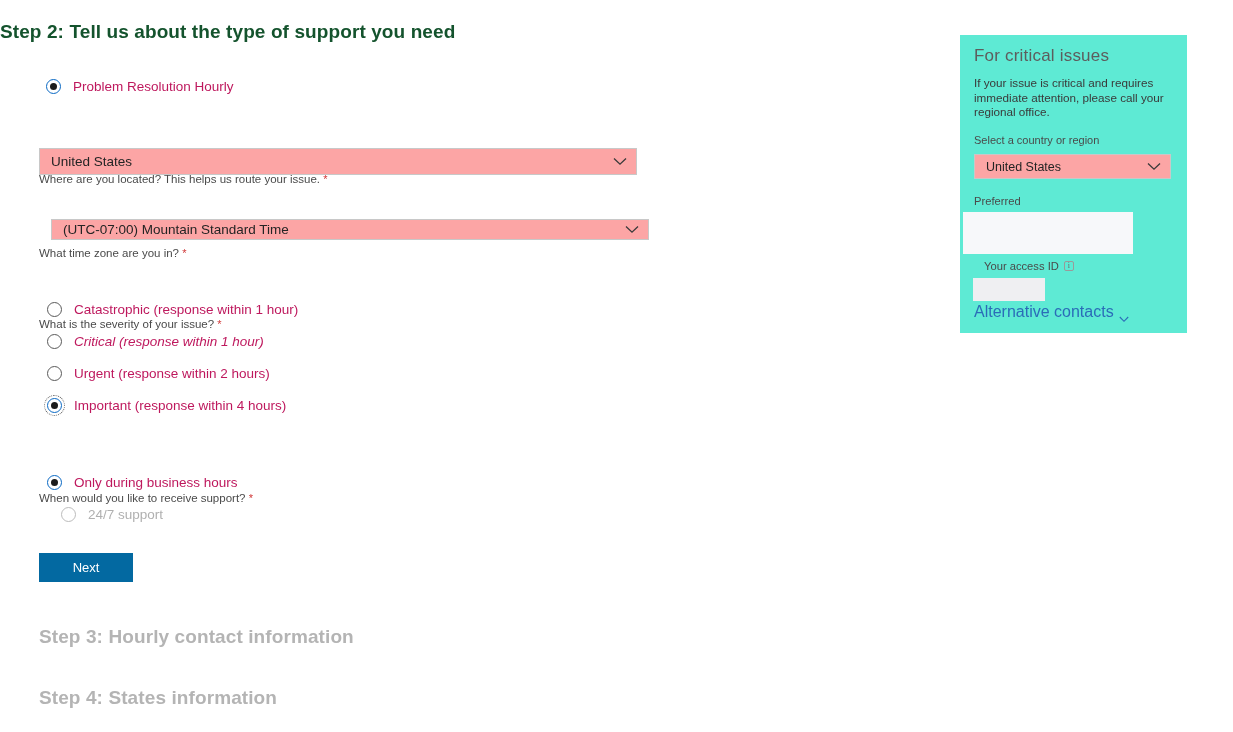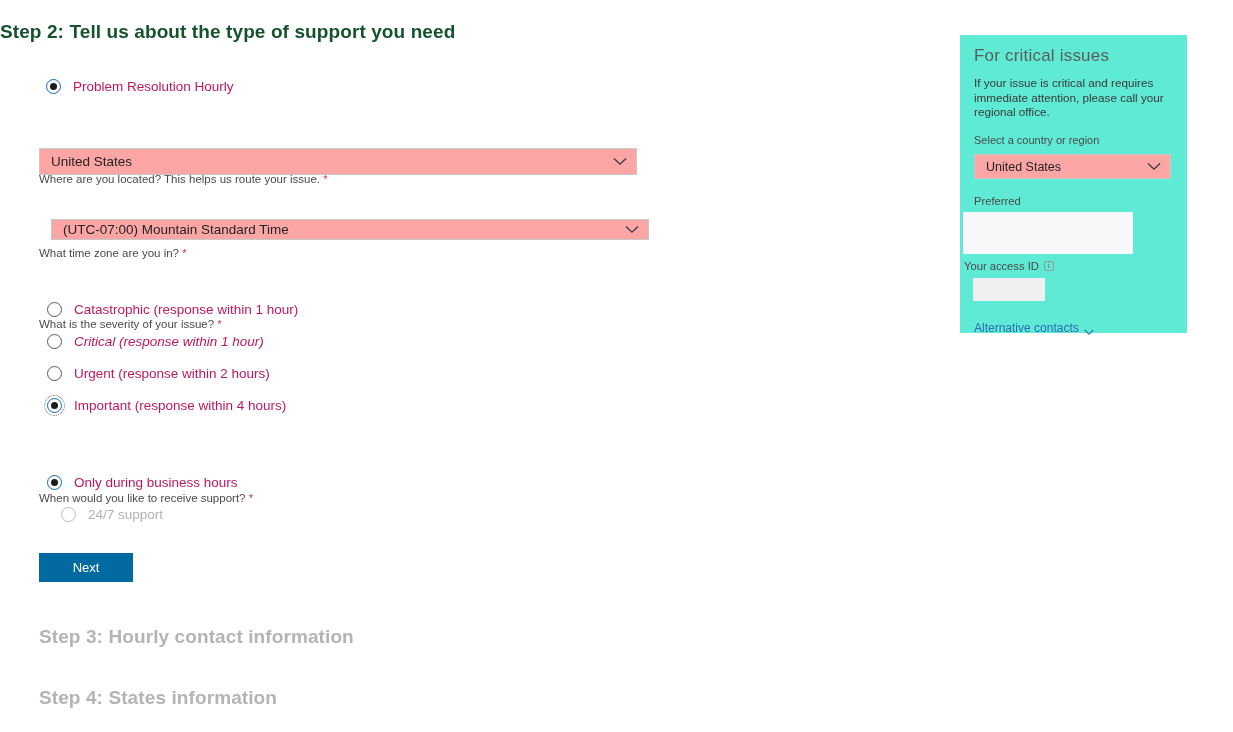--- a/index.html
+++ b/index.html
@@ -188,21 +188,21 @@
   #preferred-skeleton {
     position: absolute;
     left: 3px;
     top: 177px;
     width: 170px;
     height: 42px;
     background: #f7f8fa;
   }
   #access-id-label {
     position: absolute;
-    left: 4px;
+    left: 24px;
     top: 225px;
     font-size: 11.2px;
     color: #4a4a4a;
     display: flex;
     align-items: center;
   }
   .info-icon {
     display: inline-block;
     width: 10px;
     height: 10px;
@@ -220,22 +220,22 @@
     position: absolute;
     left: 13px;
     top: 243px;
     width: 72px;
     height: 23px;
     background: #efeff2;
   }
   #alt-contacts {
     position: absolute;
     left: 14px;
-    top: 286px;
-    font-size: 12px;
+    top: 268px;
+    font-size: 16px;
     color: #2b6cb8;
     text-decoration: none;
     display: flex;
     align-items: center;
     cursor: pointer;
     text-align: center;
   }
   #alt-contacts .chev-sm {
     margin-left: 5px;
     width: 10px;

